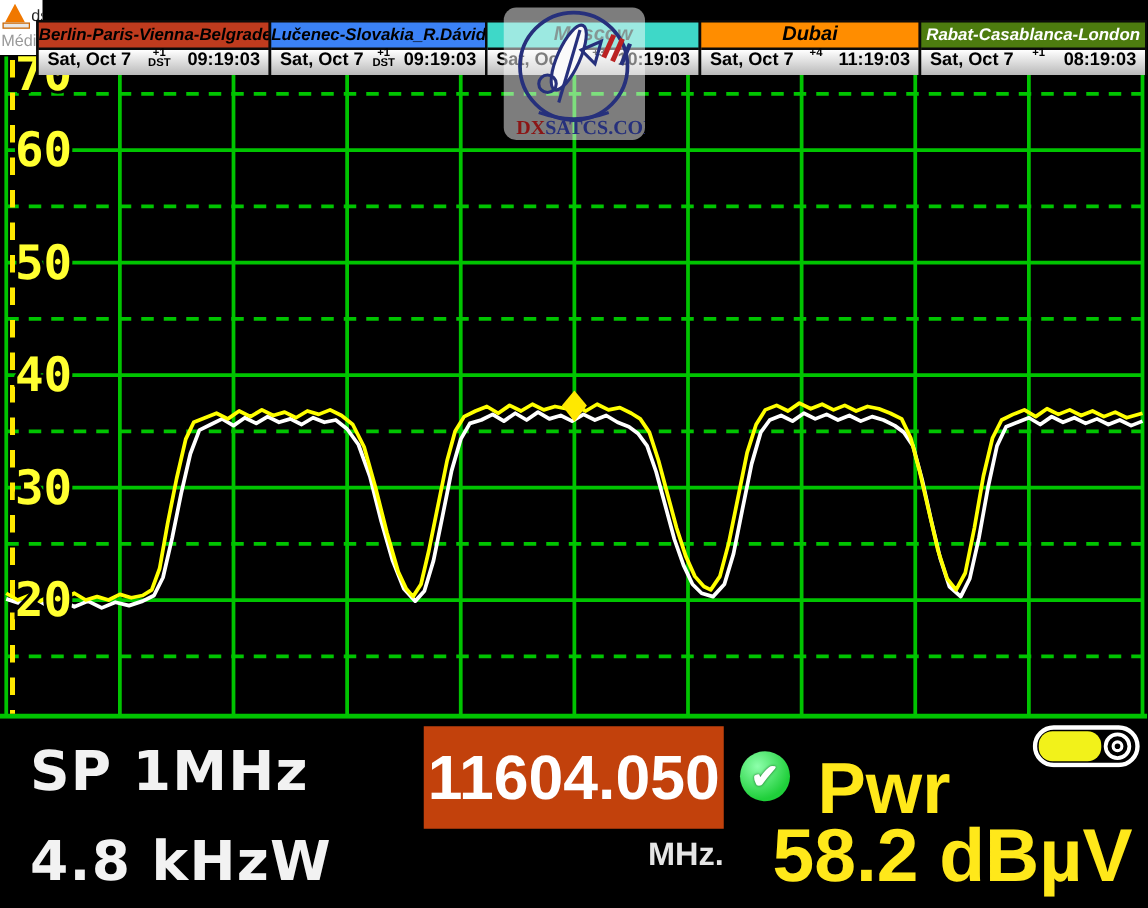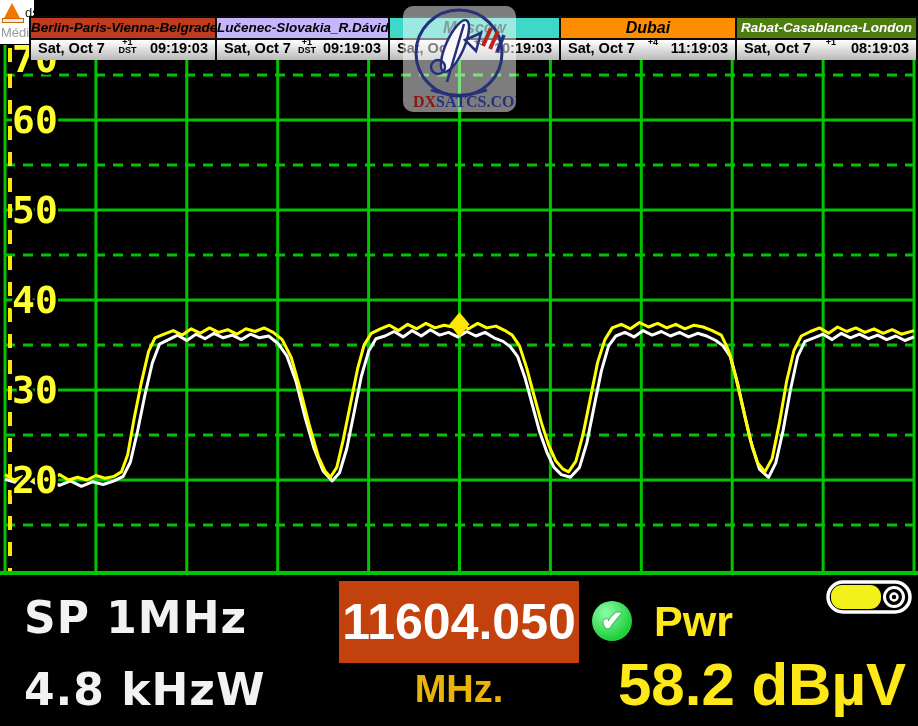--- a/index.html
+++ b/index.html
@@ -39,26 +39,26 @@
   .logo{position:absolute;left:403px;top:6px;width:113px;height:106px;z-index:4;
         background:rgba(250,250,250,0.5);border-radius:10px;}
 
   
   .readout{position:absolute;color:#fff;font-weight:bold;z-index:2;}
   .sp-label{left:24px;top:592px;font-size:44px;font-family:"DejaVu Sans",sans-serif;letter-spacing:1px;color:#f2f2f2;}
   .rbw-label{left:24px;top:664px;font-size:44px;font-family:"DejaVu Sans",sans-serif;letter-spacing:1px;color:#f2f2f2;}
   .freq-box{position:absolute;left:339px;top:581px;width:240px;height:82px;background:#c2410c;
             display:flex;align-items:center;justify-content:center;z-index:2;}
   .freq-value{font-size:50px;font-weight:bold;color:#fff;letter-spacing:0px;}
-  .freq-unit{left:339px;top:668px;width:240px;text-align:center;font-size:38px;color:#eab308;}
+  .freq-unit{left:339px;top:668px;width:240px;text-align:right;font-size:26px;color:#e5e5e5;}
   .check{position:absolute;left:592px;top:601px;width:40px;height:40px;border-radius:50%;
          background:radial-gradient(circle at 35% 30%,#8dffab,#1fcf3a 70%);z-index:2;
          display:flex;align-items:center;justify-content:center;
          color:#fff;font-size:27px;font-weight:bold;text-shadow:0 0 2px #065a14;}
-  .pwr-label{left:654px;top:597px;font-size:43px;color:#ffe81a;}
+  .pwr-label{left:654px;top:597px;font-size:58px;color:#ffe81a;}
   .pwr-value{right:12px;top:650px;font-size:60px;color:#ffe81a;}
   .battery{position:absolute;left:826px;top:580px;z-index:2;}
 </style>
 </head>
 <body>
 <div id="stage">
 
   <div class="vlc-patch">
     <div class="vlc-cone"></div>
     <div class="vlc-base"></div>
@@ -72,21 +72,21 @@
       <div class="clock-time">
         <span>Sat, Oct 7</span>
         <span class="off">
             <span>+1</span>
             <span>DST</span>
           </span>
         <span>09:19:03</span>
       </div>
     </div>
     <div class="clock">
-      <div class="clock-title" style="background: #c4b5fd; color: rgb(0, 0, 0);">Lučenec-Slovakia_R.Dávid</div>
+      <div class="clock-title" style="background: #3b82f6; color: rgb(0, 0, 0);">Lučenec-Slovakia_R.Dávid</div>
       <div class="clock-time">
         <span>Sat, Oct 7</span>
         <span class="off">
             <span>+1</span>
             <span>DST</span>
           </span>
         <span>09:19:03</span>
       </div>
     </div>
     <div class="clock">

